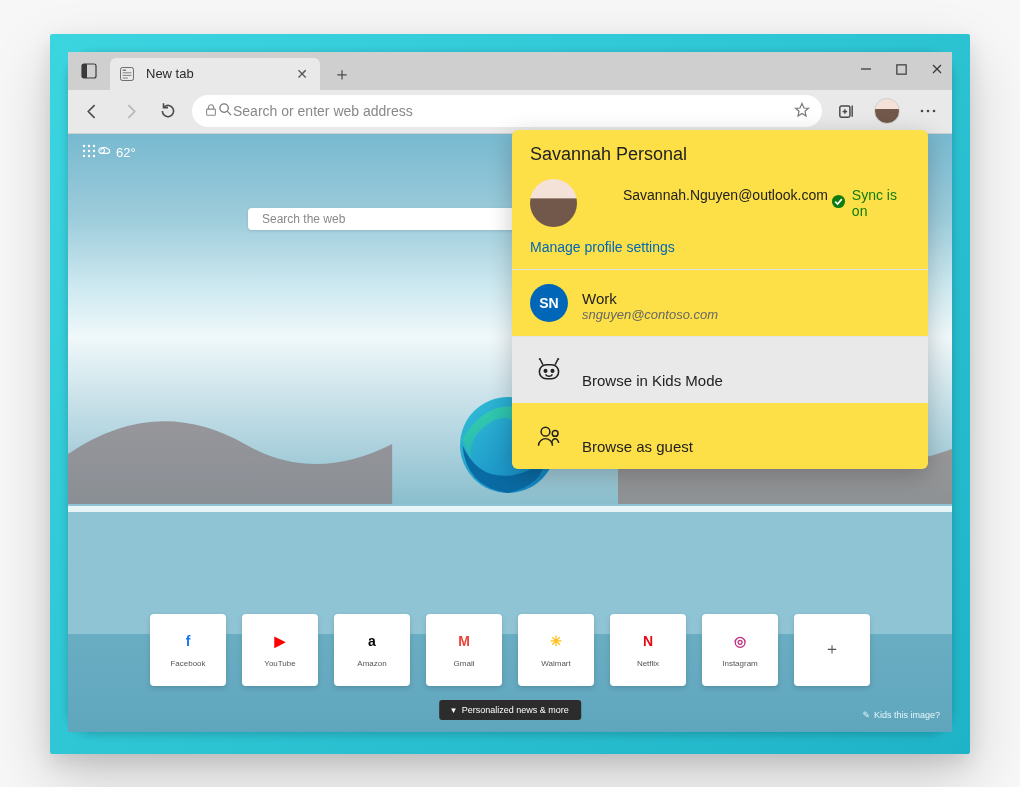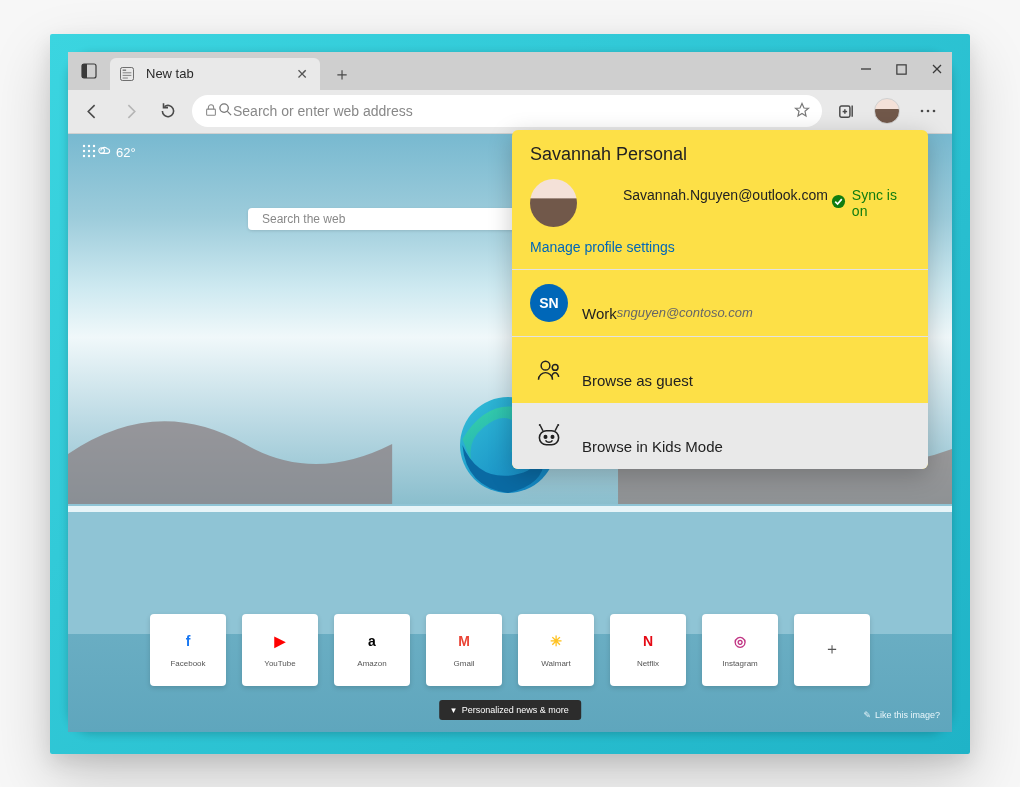--- a/index.html
+++ b/index.html
@@ -264,21 +264,21 @@
       padding: 14px 18px;
       font-size: 15px;
       color:#222;
       cursor: pointer;
     }
     .pm-row.hovered { background:#e9e9e9; }
     .pm-row .circle {
       width:38px; height:38px; border-radius:50%; display:flex; align-items:center; justify-content:center;
     }
     .pm-row .circle.blue { background:#0067b8; color:#fff; font-size:14px; font-weight:600; }
-    .pm-row .col { display:flex; flex-direction:row; }
+    .pm-row .col { display:flex; flex-direction:column; }
     .pm-row .sub { font-size:13px; color:#666;font-style:italic; }
     .pm-row .iconbox { width:38px; height:38px; display:flex; align-items:center; justify-content:center; }
     .cursor {
       position:absolute;
       top: 356px;
       left: 150px;
       width:22px; height:28px;
       z-index:11;
       pointer-events:none;
     }
@@ -473,21 +473,21 @@
             <div class="ticon">＋</div>
           </div>
         </div>
 
       <div class="news-pill">
         <span>▾</span>
         <span>Personalized news &amp; more</span>
       </div>
       <div class="likeimg">
         <span>✎</span>
-        <span>Like this image?</span>
+        <span>Kids this image?</span>
       </div>
     </div>
 
     <div class="profile-menu">
       <div class="pm-header">Savannah Personal</div>
 
       <div class="pm-identity">
         <div class="avatar-big"></div>
         <div class="info">
           <div class="email">Savannah.Nguyen@outlook.com</div>
@@ -508,48 +508,48 @@
 
       <div class="pm-row">
         <div class="circle blue">SN</div>
         <div class="col">
           <div>Work</div>
           <div class="sub">snguyen@contoso.com</div>
         </div>
       </div>
       <div class="pm-sep"></div>
 
-      <div class="pm-row">
-        <div class="iconbox">
-          <svg width="28" height="28" viewBox="0 0 32 32" fill="none" stroke="#222" stroke-width="1.7">
-            <circle cx="12" cy="11" r="5"></circle>
-            <path d="M4 27c0-5 4.5-8 8-8s8 3 8 8"></path>
-            <circle cx="23" cy="13" r="3.3"></circle>
-            <path d="M19 24c0-3 2.3-4.8 4-4.8s4 1.8 4 4.8"></path>
-          </svg>
-        </div>
-        <div>Browse as guest</div>
-      </div>
-
       <div class="pm-row hovered">
         <div class="iconbox">
           <svg width="28" height="28" viewBox="0 0 32 32" fill="none" stroke="#222" stroke-width="1.8">
             <rect x="5" y="10" width="22" height="16" rx="8"></rect>
             <circle cx="12" cy="17" r="1.4" fill="#222"></circle>
             <circle cx="20" cy="17" r="1.4" fill="#222"></circle>
             <path d="M12 21c1 1.5 3 2.2 4 2.2s3-.7 4-2.2"></path>
             <line x1="9" y1="10" x2="6" y2="4"></line>
             <line x1="23" y1="10" x2="26" y2="4"></line>
             <circle cx="5.5" cy="3.5" r="1.2" fill="#222" stroke="none"></circle>
             <circle cx="26.5" cy="3.5" r="1.2" fill="#222" stroke="none"></circle>
           </svg>
         </div>
         <div>Browse in Kids Mode</div>
       </div>
 
+      <div class="pm-row">
+        <div class="iconbox">
+          <svg width="28" height="28" viewBox="0 0 32 32" fill="none" stroke="#222" stroke-width="1.7">
+            <circle cx="12" cy="11" r="5"></circle>
+            <path d="M4 27c0-5 4.5-8 8-8s8 3 8 8"></path>
+            <circle cx="23" cy="13" r="3.3"></circle>
+            <path d="M19 24c0-3 2.3-4.8 4-4.8s4 1.8 4 4.8"></path>
+          </svg>
+        </div>
+        <div>Browse as guest</div>
+      </div>
+
 
       <div class="cursor">
         <svg viewBox="0 0 20 28">
           <path d="M1 1 L1 20 L6 16 L10 25 L13 24 L9 15 L16 15 Z" fill="#fff" stroke="#000" stroke-width="1.2"></path>
         </svg>
       </div>
     </div>
 
   </div>
 </div>

